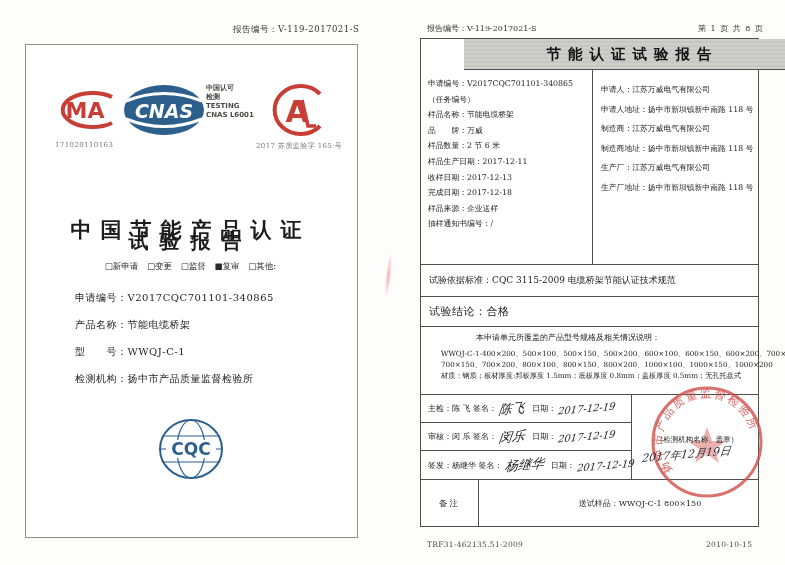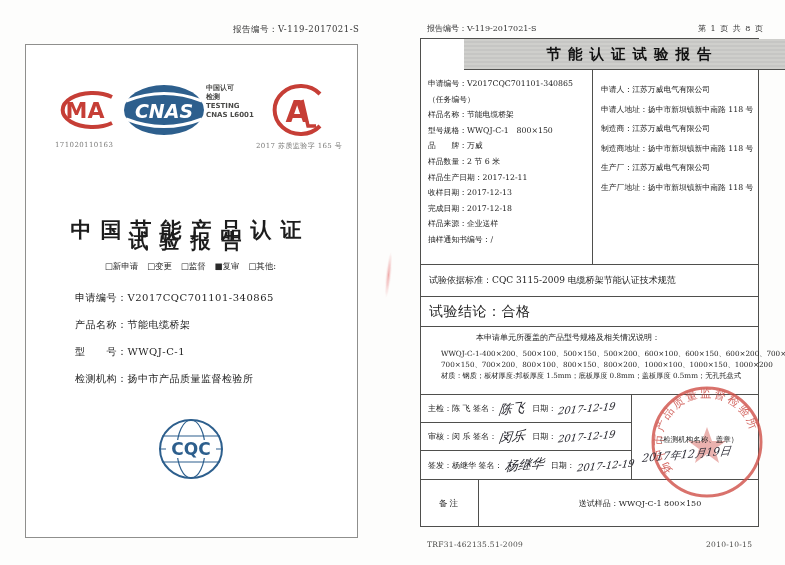--- a/index.html
+++ b/index.html
@@ -32,21 +32,21 @@
     font-size:14.5px;font-weight:bold;letter-spacing:7px;color:#111;margin-left:43px;
   }
   .rp-info{position:absolute;left:0;top:31px;width:100%;height:194px;display:flex;}
   .rp-info-left{width:172px;border-right:1px solid #4f4f4d;padding:6px 0 0 7px;box-sizing:border-box;}
   .rp-info-left div{font-size:7.8px;line-height:15.6px;white-space:nowrap;color:#1e1e1e;}
   .rp-info-right{flex:1;padding:10px 0 0 8px;box-sizing:border-box;}
   .rp-info-right div{font-size:7.8px;line-height:19.5px;white-space:nowrap;color:#1e1e1e;}
   .rp-standard{position:absolute;left:0;top:225px;width:100%;height:32px;border-top:1px solid #4f4f4d;
     display:flex;align-items:center;padding-left:8px;box-sizing:border-box;font-size:9px;color:#1e1e1e;}
   .rp-conclusion{position:absolute;left:0;top:257px;width:100%;height:30px;border-top:1px solid #4f4f4d;
-    display:flex;align-items:center;padding-left:8px;box-sizing:border-box;font-size:14px;color:#1e1e1e;letter-spacing:.5px;}
+    display:flex;align-items:center;padding-left:8px;box-sizing:border-box;font-size:11px;color:#1e1e1e;letter-spacing:.5px;}
   .rp-coverage{position:absolute;left:0;top:287px;width:100%;height:68px;border-top:1px solid #4f4f4d;
     padding:5px 6px 0 8px;box-sizing:border-box;}
   .rp-coverage .cov-title{font-size:8px;color:#1e1e1e;margin-bottom:6px;margin-left:47px;}
   .rp-coverage .cov-line{font-size:7.2px;line-height:10.8px;color:#1e1e1e;margin-left:12px;white-space:nowrap;}
   .rp-signrow{position:absolute;left:0;width:210px;height:28px;border-top:1px solid #4f4f4d;
     display:flex;align-items:center;padding-left:7px;box-sizing:border-box;font-size:8px;white-space:nowrap;color:#1e1e1e;}
   .rp-sealcell{position:absolute;left:210px;top:355px;width:127px;height:85px;border-top:1px solid #4f4f4d;border-left:1px solid #4f4f4d;}
   .rp-remark{position:absolute;left:0;top:440px;width:100%;height:47px;border-top:1px solid #4f4f4d;display:flex;gap:43px;}
   .rp-remark-label{width:57px;border-right:1px solid #4f4f4d;display:flex;align-items:center;justify-content:center;
     font-size:8.5px;letter-spacing:2px;color:#1e1e1e;}
@@ -136,21 +136,20 @@
 
 <div class="abs rp-table">
 
   <div class="rp-titleband">节能认证试验报告</div>
 
   <div class="rp-info">
     <div class="rp-info-left">
       <div>申请编号：V2017CQC701101-340865</div>
       <div>（任务编号）</div>
       <div>样品名称：节能电缆桥架</div>
-      <div>型号规格：WWQJ-C-1　800×150</div>
       <div>品　　牌：万威</div>
       <div>样品数量：2 节 6 米</div>
       <div>样品生产日期：2017-12-11</div>
       <div>收样日期：2017-12-13</div>
       <div>完成日期：2017-12-18</div>
       <div>样品来源：企业送样</div>
       <div>抽样通知书编号：/</div>
     </div>
     <div class="rp-info-right">
       <div>申请人：江苏万威电气有限公司</div>

